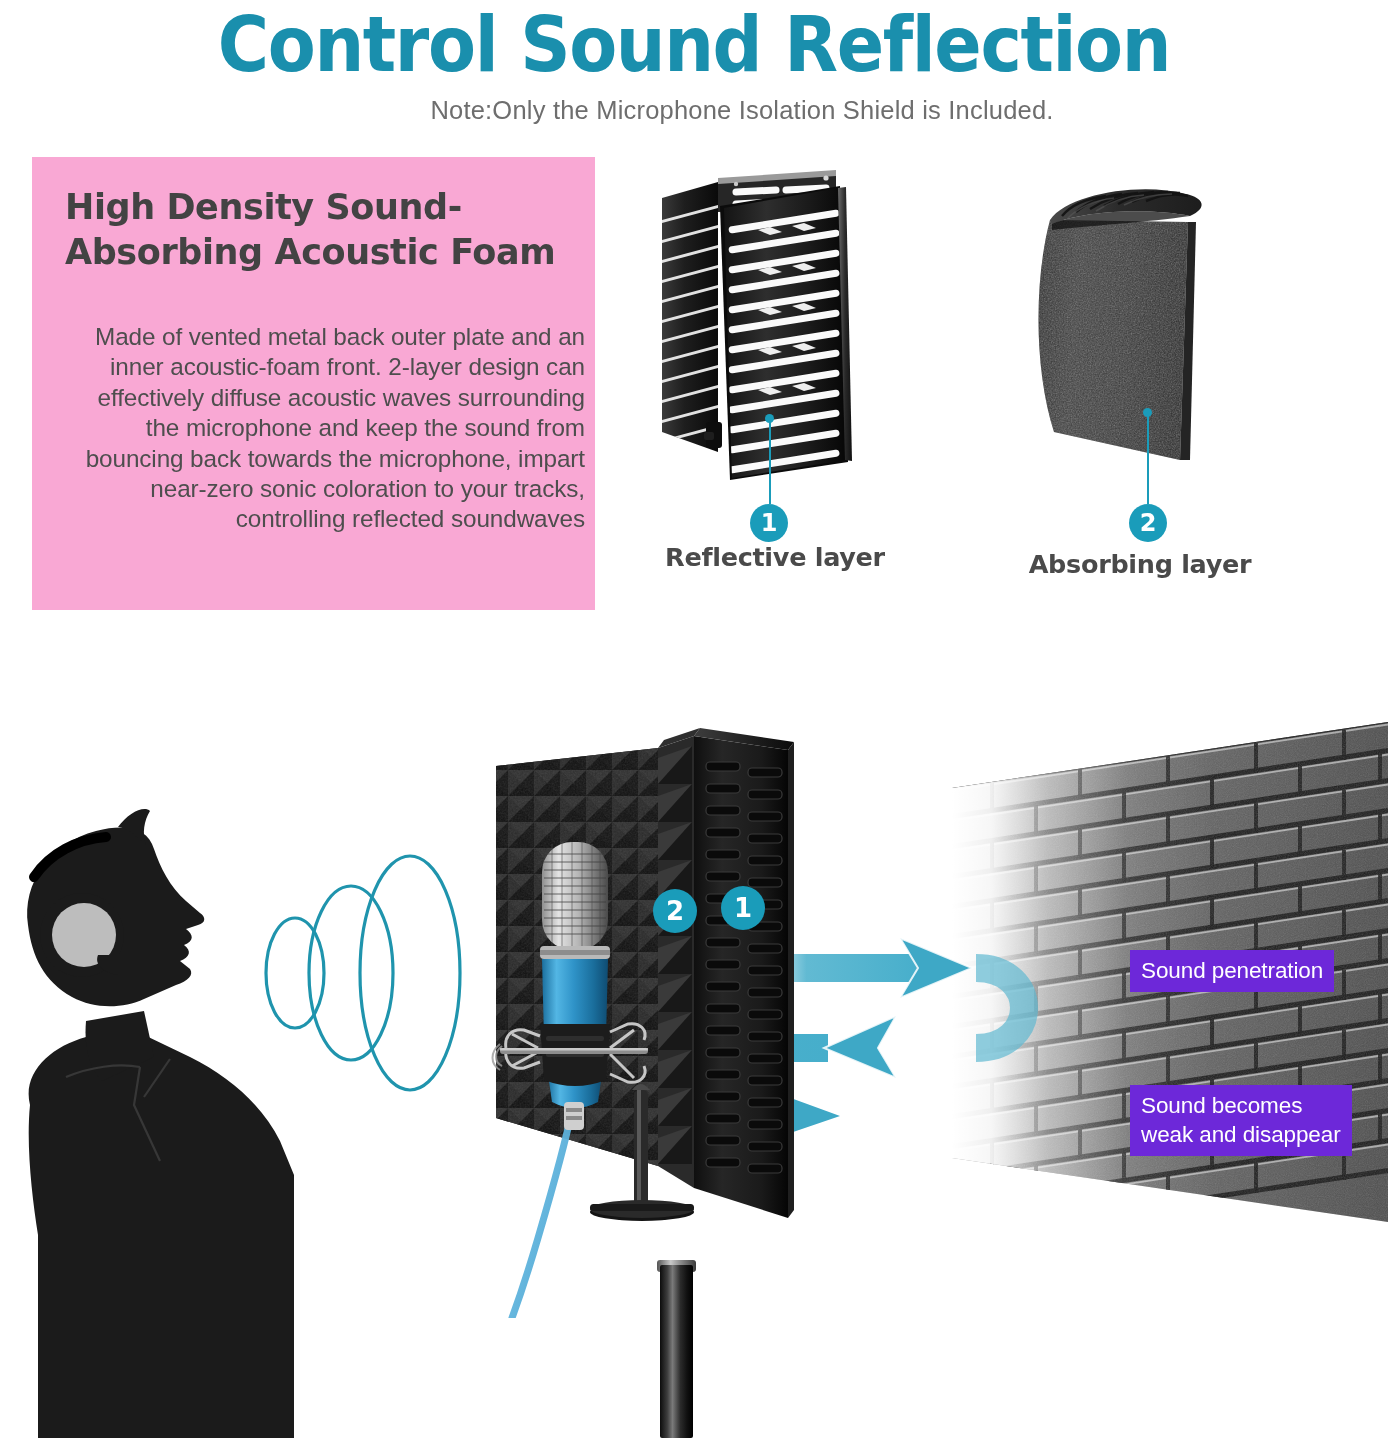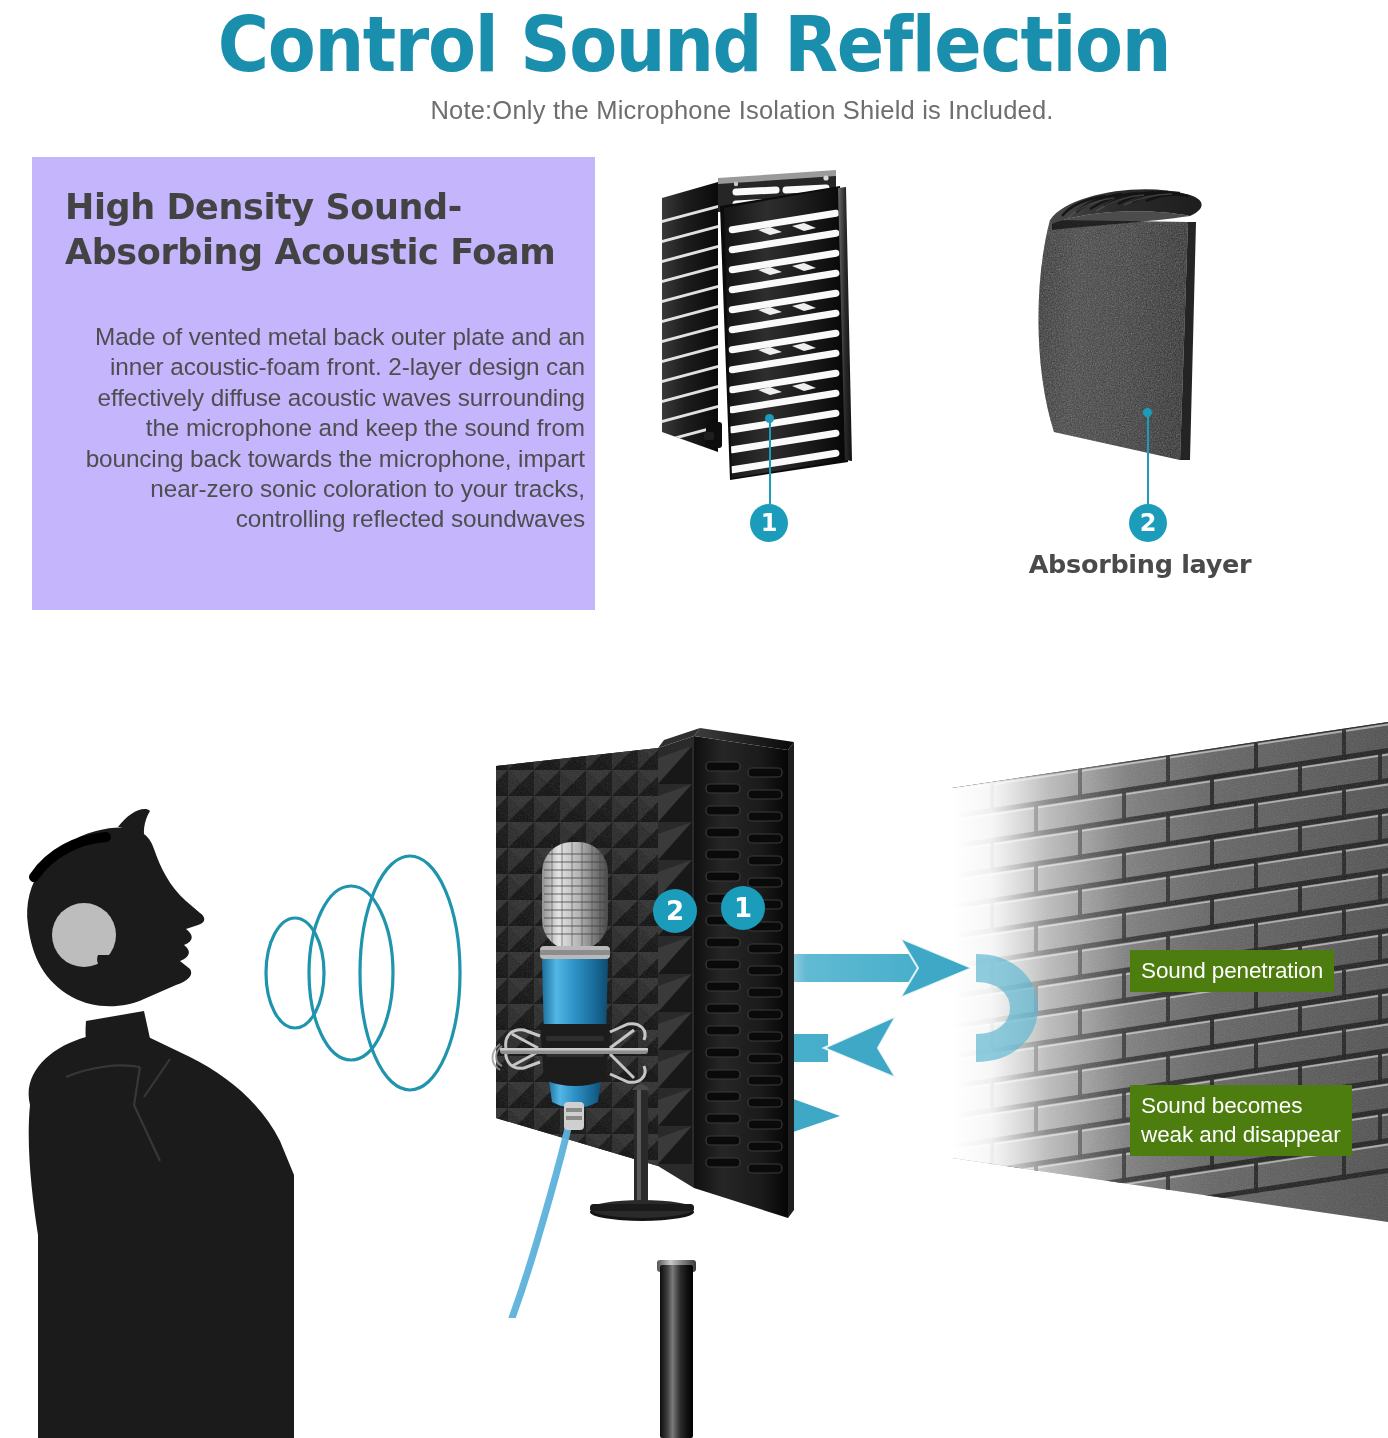--- a/index.html
+++ b/index.html
@@ -32,21 +32,21 @@
     font-weight: 300;
     color: #6e6e6e;
     letter-spacing: 0.2px;
     margin-left: 48px;
   }
 
   
   #feature-panel {
     position: absolute; left: 32px; top: 157px;
     width: 563px; height: 453px;
-    background: #c4b5fd;
+    background: #f9a8d4;
   }
   #feature-heading {
     position: absolute; left: 33px; top: 28px; width: 500px;
     font-family: "DejaVu Sans", sans-serif;
     font-size: 35px;
     font-weight: bold;
     color: #434343;
     line-height: 45px;
     letter-spacing: -0.4px;
   }
@@ -112,21 +112,21 @@
 
   
   #arrows { position: absolute; left: 740px; top: 230px; width: 420px; height: 250px; }
 
   
   #wall { position: absolute; left: 952px; top: 62px; width: 436px; height: 570px; }
 
   
   .wall-label {
     position: absolute;
-    background: #4d7c0f;
+    background: #6d28d9;
     color: #ffffff;
     font-family: "Liberation Sans", sans-serif;
     font-size: 22.5px;
     font-weight: 400;
     line-height: 29px;
     padding: 6px 11px 7px 11px;
     white-space: pre-line;
     letter-spacing: -0.1px;
   }
   #wall-label-0 { left: 1130px; top: 290px; }
@@ -254,20 +254,21 @@
 
     <polygon points="198,28 206,27 212,301 205,300" fill="url(#mgEdge)"></polygon>
 
     <rect x="66" y="262" width="16" height="26" rx="3" fill="#0d0d0d"></rect>
     <rect x="64" y="272" width="10" height="8" rx="2" fill="#1e1e1e"></rect>
   </svg>
 
   <div class="leader-dot" style="left:125px; top:254px;"></div>
   <div class="leader-line" style="left:129px; top:258px; height:86px;"></div>
   <div class="callout-badge" style="left:110px; top:344px;">1</div>
+  <div class="layer-caption" style="bottom:8px;">Reflective layer</div>
 </div>
 
 <div class="layer-card" id="layer-card-2">
 
   <svg width="300" height="320" viewBox="0 0 300 320" style="position:absolute;left:0;top:0;">
     <defs>
       <linearGradient id="foamFace" x1="0" y1="0" x2="1" y2="0.1">
         <stop offset="0%" stop-color="#2e2e2e"></stop>
         <stop offset="28%" stop-color="#3e3e3e"></stop>
         <stop offset="62%" stop-color="#383838"></stop>

